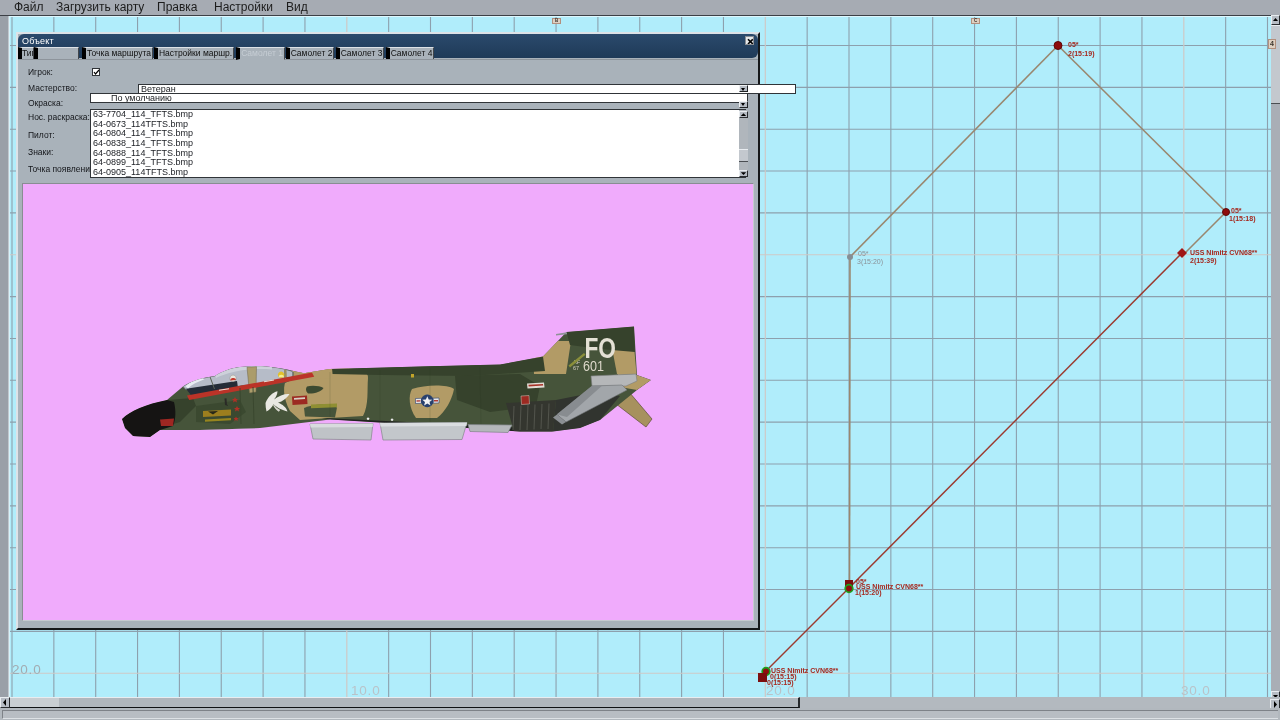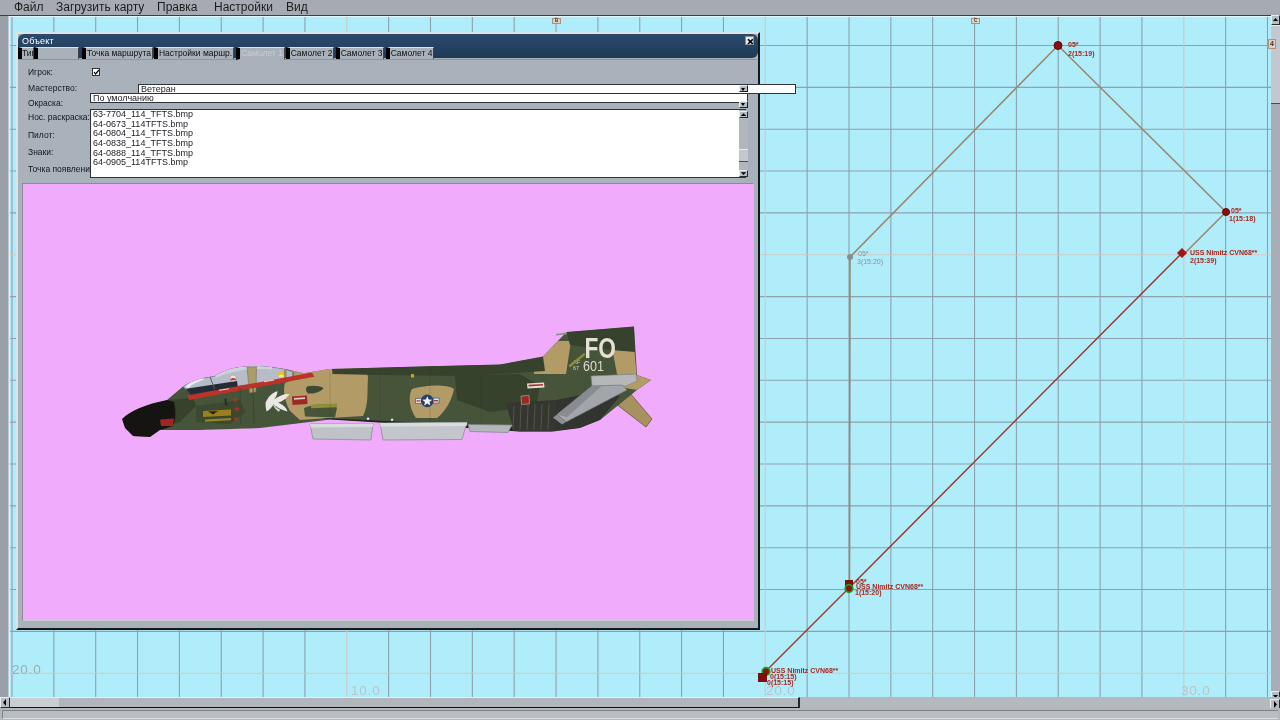--- a/index.html
+++ b/index.html
@@ -217,29 +217,30 @@
     <div class="lbl" style="left:10px; top:49px;">Мастерство:</div>
     <div class="field" style="left:72px; top:49.5px; width:658px; height:10px; line-height:8.5px; padding-left:2px;margin-left:48px;">Ветеран</div>
     <div class="drop" style="left:720.5px; top:51px; height:7px;"></div>
 
     <div class="lbl" style="left:10px; top:64px;">Окраска:</div>
     <div class="lbl" style="left:10px; top:78px;">Нос. раскраска:</div>
     <div class="lbl" style="left:10px; top:96px;">Пилот:</div>
     <div class="lbl" style="left:10px; top:113px;">Знаки:</div>
     <div class="lbl" style="left:10px; top:130px;">Точка появления:</div>
 
-    <div class="field" style="left:72px; top:59px; width:658px; height:10px; line-height:8.5px; padding-left:2px;">По умолчанию</div>
+    <div class="field" style="left:72px; top:59px; width:658px; height:10px; line-height:8.5px; padding-left:20px;">По умолчанию</div>
     <div class="drop" style="left:720.5px; top:66.5px; height:7px;"></div>
 
     <div id="list">
       <div>63-7704_114_TFTS.bmp</div>
       <div>64-0673_114TFTS.bmp</div>
       <div>64-0804_114_TFTS.bmp</div>
       <div>64-0838_114_TFTS.bmp</div>
       <div>64-0888_114_TFTS.bmp</div>
+      <div>64-0899_114_TFTS.bmp</div>
       <div>64-0905_114TFTS.bmp</div>
     </div>
 
     <div class="abs" style="left:721px; top:76px; width:9px; height:67px; background:#b0b6bc;"></div>
     <div class="sbbtn" style="left:721px; top:76.5px; width:9px; height:7px;">
         <svg width="7" height="5">
           <path d="M0.8 4 L3.5 1.2 L6.2 4 Z" fill="#000"></path>
         </svg>
       </div>
     <div class="abs" style="left:721px; top:115px; width:9px; height:13px; background:#c3c8ce; border-top:1px solid #e8ecf0; border-bottom:1px solid #4a4e52;"></div>

